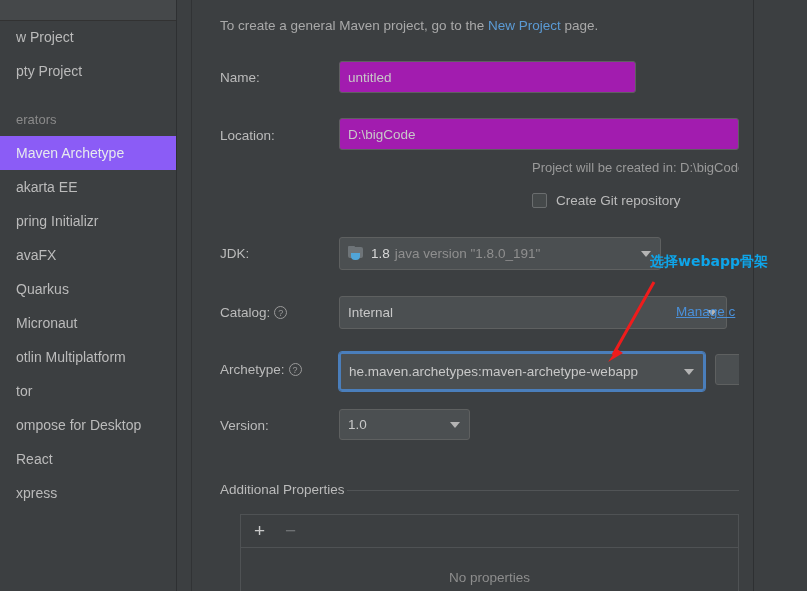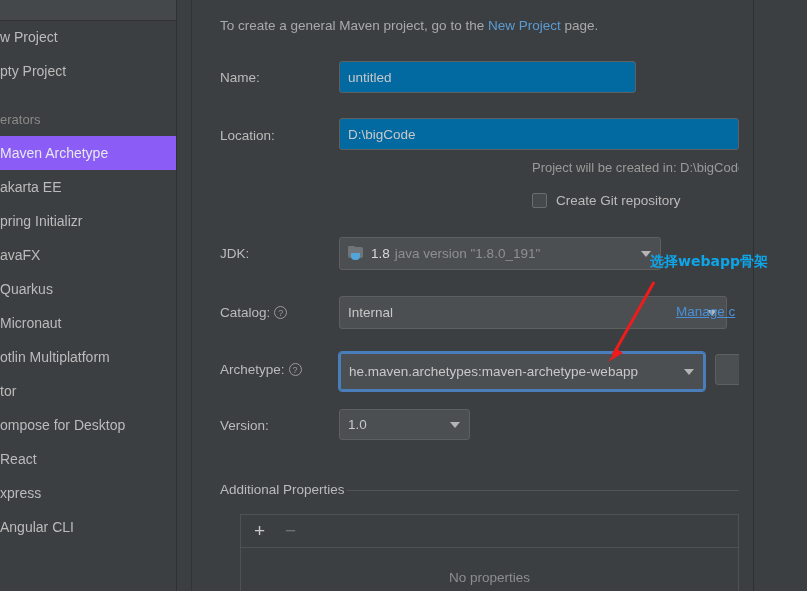--- a/index.html
+++ b/index.html
@@ -17,21 +17,21 @@
     position:absolute;left:0;top:0;width:177px;height:591px;
     background:#3c3f41;overflow:hidden;
   }
   .sidebar-head{
     position:absolute;left:0;top:0;width:177px;height:20px;
     background:#45484a;border-bottom:1px solid #323232;
   }
   .sb-list{position:absolute;left:0;top:20px;width:177px;}
   .sb-item{
     height:34px;line-height:34px;
-    padding-left:0px;
+    padding-left:16px;
     color:#bbbbbb;font-size:14px;white-space:nowrap;
     box-sizing:border-box;
   }
   .sb-item.sel{background:#8b5cf6;color:#e6e9ee;}
   .sb-item.group{color:#8a8a8a;font-size:13px;height:32px;line-height:32px;}
   .sb-item.gap{height:16px;}
   .sb-label{display:inline-block;padding-left:0px;}
 
   .sidebar-sep{
     position:absolute;left:176px;top:0;width:1px;height:591px;background:#2e3032;
@@ -63,21 +63,21 @@
     line-height:20px;
   }
   .help-icon{
     display:inline-block;width:13px;height:13px;border:1px solid #9a9a9a;border-radius:50%;
     font-size:9px;line-height:12px;text-align:center;color:#9a9a9a;vertical-align:1px;margin-left:4px;
     box-sizing:border-box;
   }
 
   .field{
     position:absolute;box-sizing:border-box;
-    background:#0369a1;border:1px solid #5e6060;border-radius:3px;
+    background:#a21caf;border:1px solid #5e6060;border-radius:3px;
     color:#c8c8c8;font-size:13.5px;
     display:flex;align-items:center;padding:0 8px;white-space:nowrap;overflow:hidden;
   }
   .field.combo{background:#4b4f51;}
   .field.focused{border:2px solid #4a7ebb;outline:1px solid #4a7ebb;}
 
   .caret{
     width:0;height:0;border-left:5px solid transparent;border-right:5px solid transparent;
     border-top:6px solid #b4b4b4;position:absolute;right:9px;top:50%;margin-top:-3px;
   }
@@ -170,21 +170,20 @@
         <div class="sb-item"><span class="sb-label">akarta EE</span></div>
         <div class="sb-item"><span class="sb-label">pring Initializr</span></div>
         <div class="sb-item"><span class="sb-label">avaFX</span></div>
         <div class="sb-item"><span class="sb-label">Quarkus</span></div>
         <div class="sb-item"><span class="sb-label">Micronaut</span></div>
         <div class="sb-item"><span class="sb-label">otlin Multiplatform</span></div>
         <div class="sb-item"><span class="sb-label">tor</span></div>
         <div class="sb-item"><span class="sb-label">ompose for Desktop</span></div>
         <div class="sb-item"><span class="sb-label">React</span></div>
         <div class="sb-item"><span class="sb-label">xpress</span></div>
-        <div class="sb-item"><span class="sb-label">Angular CLI</span></div>
       </div>
   </div>
   <div class="sidebar-sep"></div>
   <div class="sb-track">
     <div class="sb-thumb"></div>
   </div>
 
   <div class="main-left-edge"></div>
   <div class="main">
 

